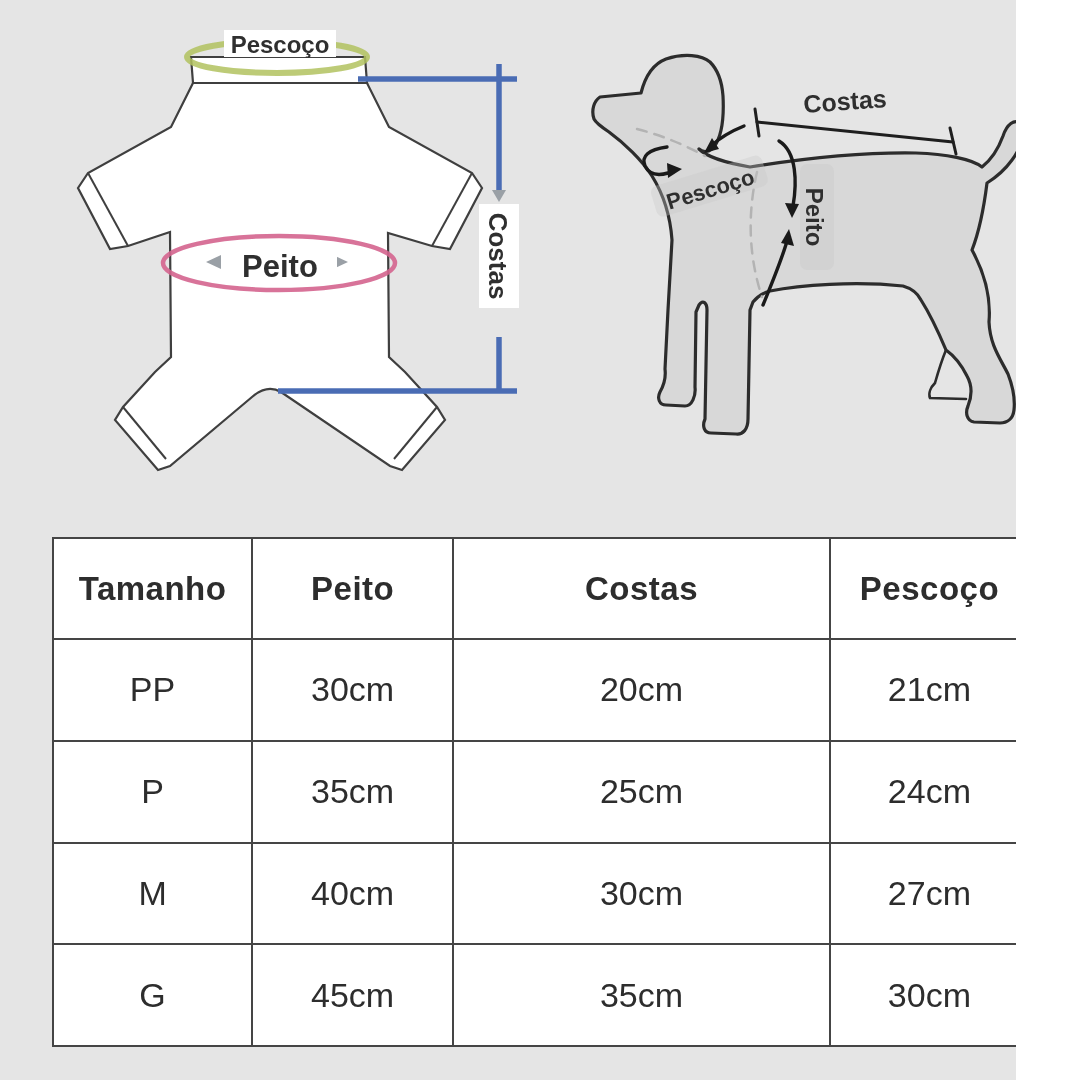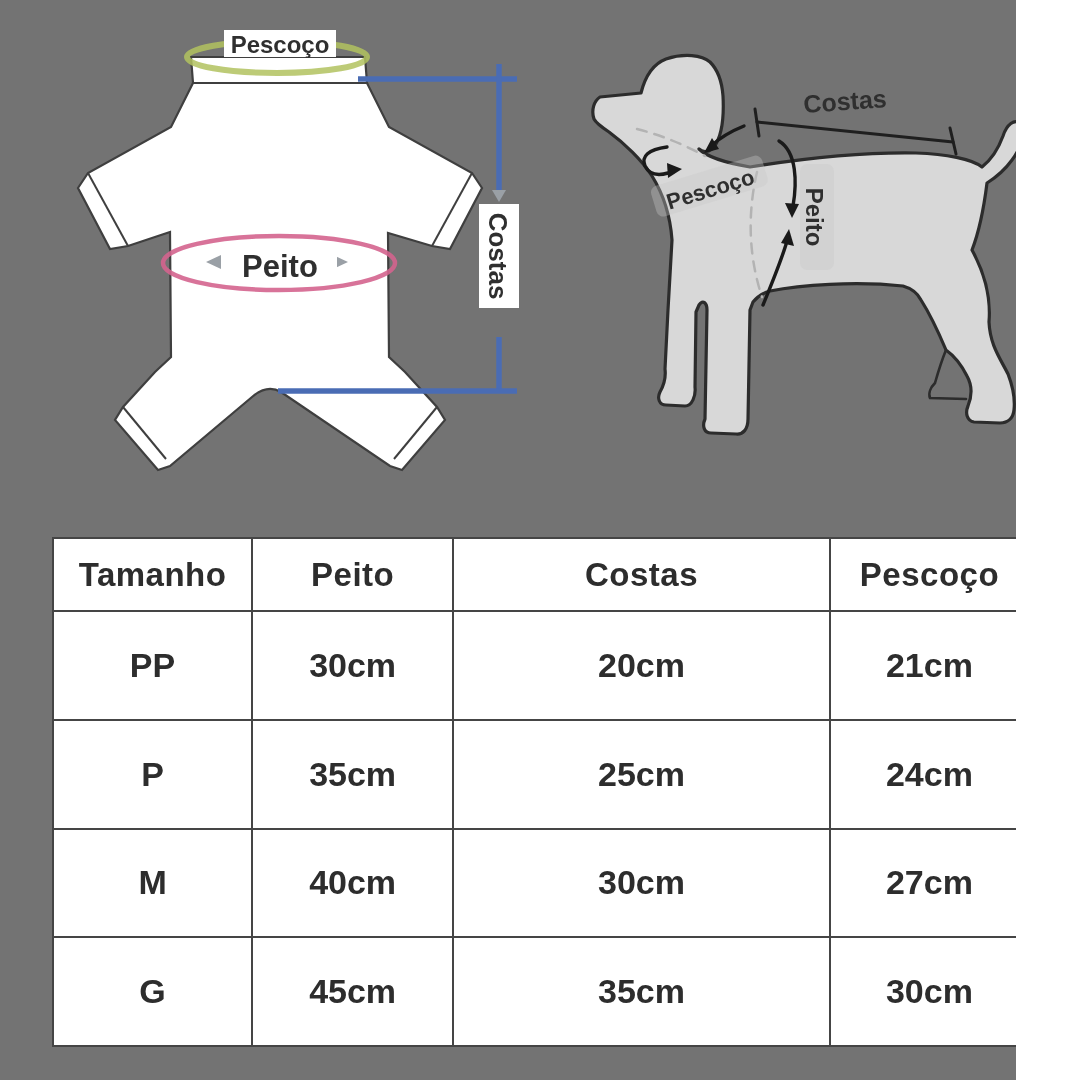--- a/index.html
+++ b/index.html
@@ -1,16 +1,16 @@
 <!DOCTYPE html>
 <html><head>
 <meta charset="utf-8">
 <style>
   html,body{margin:0;padding:0;background:#fff;}
-  .canvas{position:relative;width:1016px;height:1080px;background:#737373;
+  .canvas{position:relative;width:1016px;height:1080px;background:#e5e5e5;
           font-family:"Liberation Sans",sans-serif;overflow:hidden;}
   .top-art{position:absolute;left:0;top:0;}
   
   .garment-line{fill:#ffffff;stroke:#3f3f3f;stroke-width:2.2;stroke-linejoin:miter;}
   .cuff-line{fill:none;stroke:#3f3f3f;stroke-width:2;}
   .neck-ellipse{fill:none;stroke-width:6;opacity:.85;}
   .chest-ellipse{fill:none;stroke-width:4.5;opacity:.9;}
   .blue-bracket line{stroke-width:5.5;}
   .gray-marker{fill:#9aa0a6;}
   .label-pill{fill:#ffffff;}
@@ -20,23 +20,23 @@
   .dog-inner{fill:none;stroke:#2c2c2c;stroke-width:2.6;stroke-linecap:round;}
   .dash-line{fill:none;stroke:#b3b3b3;stroke-width:2.5;stroke-dasharray:10 8;stroke-linecap:round;}
   .arrow-line{fill:none;stroke:#1a1a1a;stroke-width:3.4;stroke-linecap:round;}
   .arrow-head{fill:#1a1a1a;}
   .measure-line{fill:none;stroke:#1f1f1f;stroke-width:3;stroke-linecap:round;}
   .soft-pill{fill:#c9c9c9;opacity:.35;}
   
   .size-table{position:absolute;left:52px;top:537px;width:978px;height:510px;
               border-collapse:collapse;table-layout:fixed;background:#fff;}
   .size-table th,.size-table td{border:2px solid #454545;text-align:center;
-              vertical-align:middle;color:#2d2d2d;padding:0;margin-left:32px;}
+              vertical-align:middle;color:#2d2d2d;padding:14px;margin-left:32px;}
   .size-table th{font-size:33px;font-weight:700;height:71px;letter-spacing:.5px;}
-  .size-table td{font-size:34px;font-weight:700;height:68px;}
+  .size-table td{font-size:34px;font-weight:400;height:68px;}
 </style>
 </head>
 <body>
 
 <div class="canvas">
 
   <svg class="top-art" width="1080" height="525" viewBox="0 0 1080 525">
 
     <g>
       <path class="garment-line" d="M193,83 L171,127 L88,173 L78,188 L110,249 L128,246 L170,232

